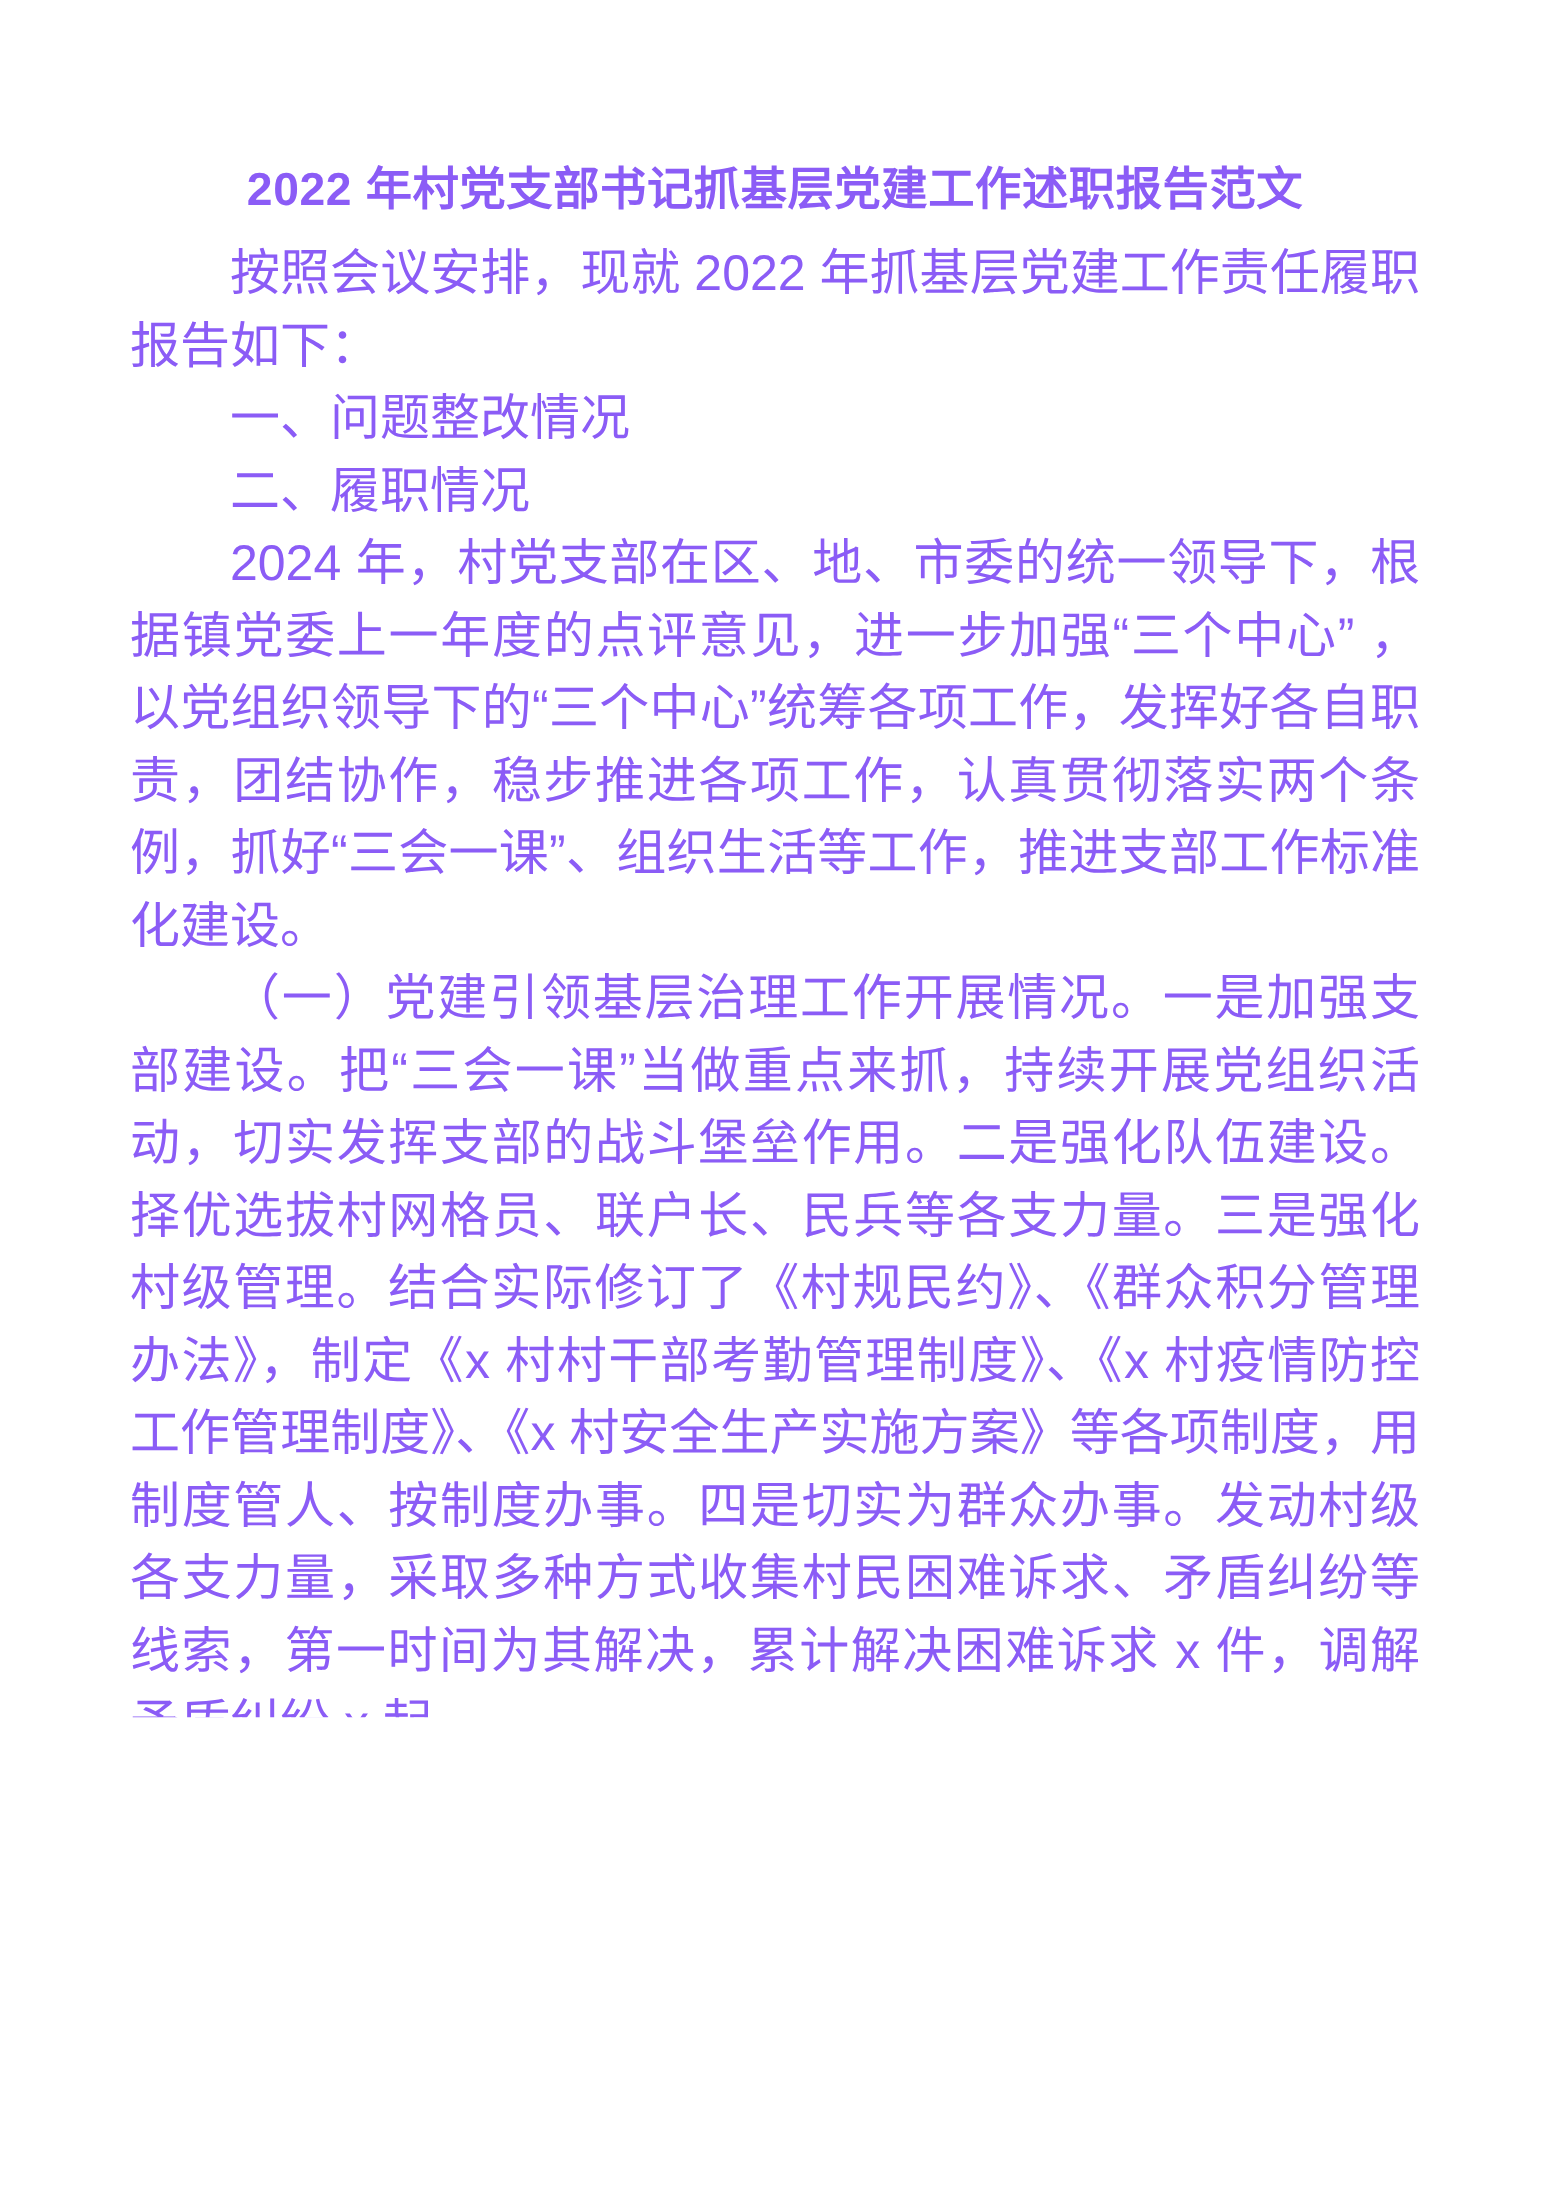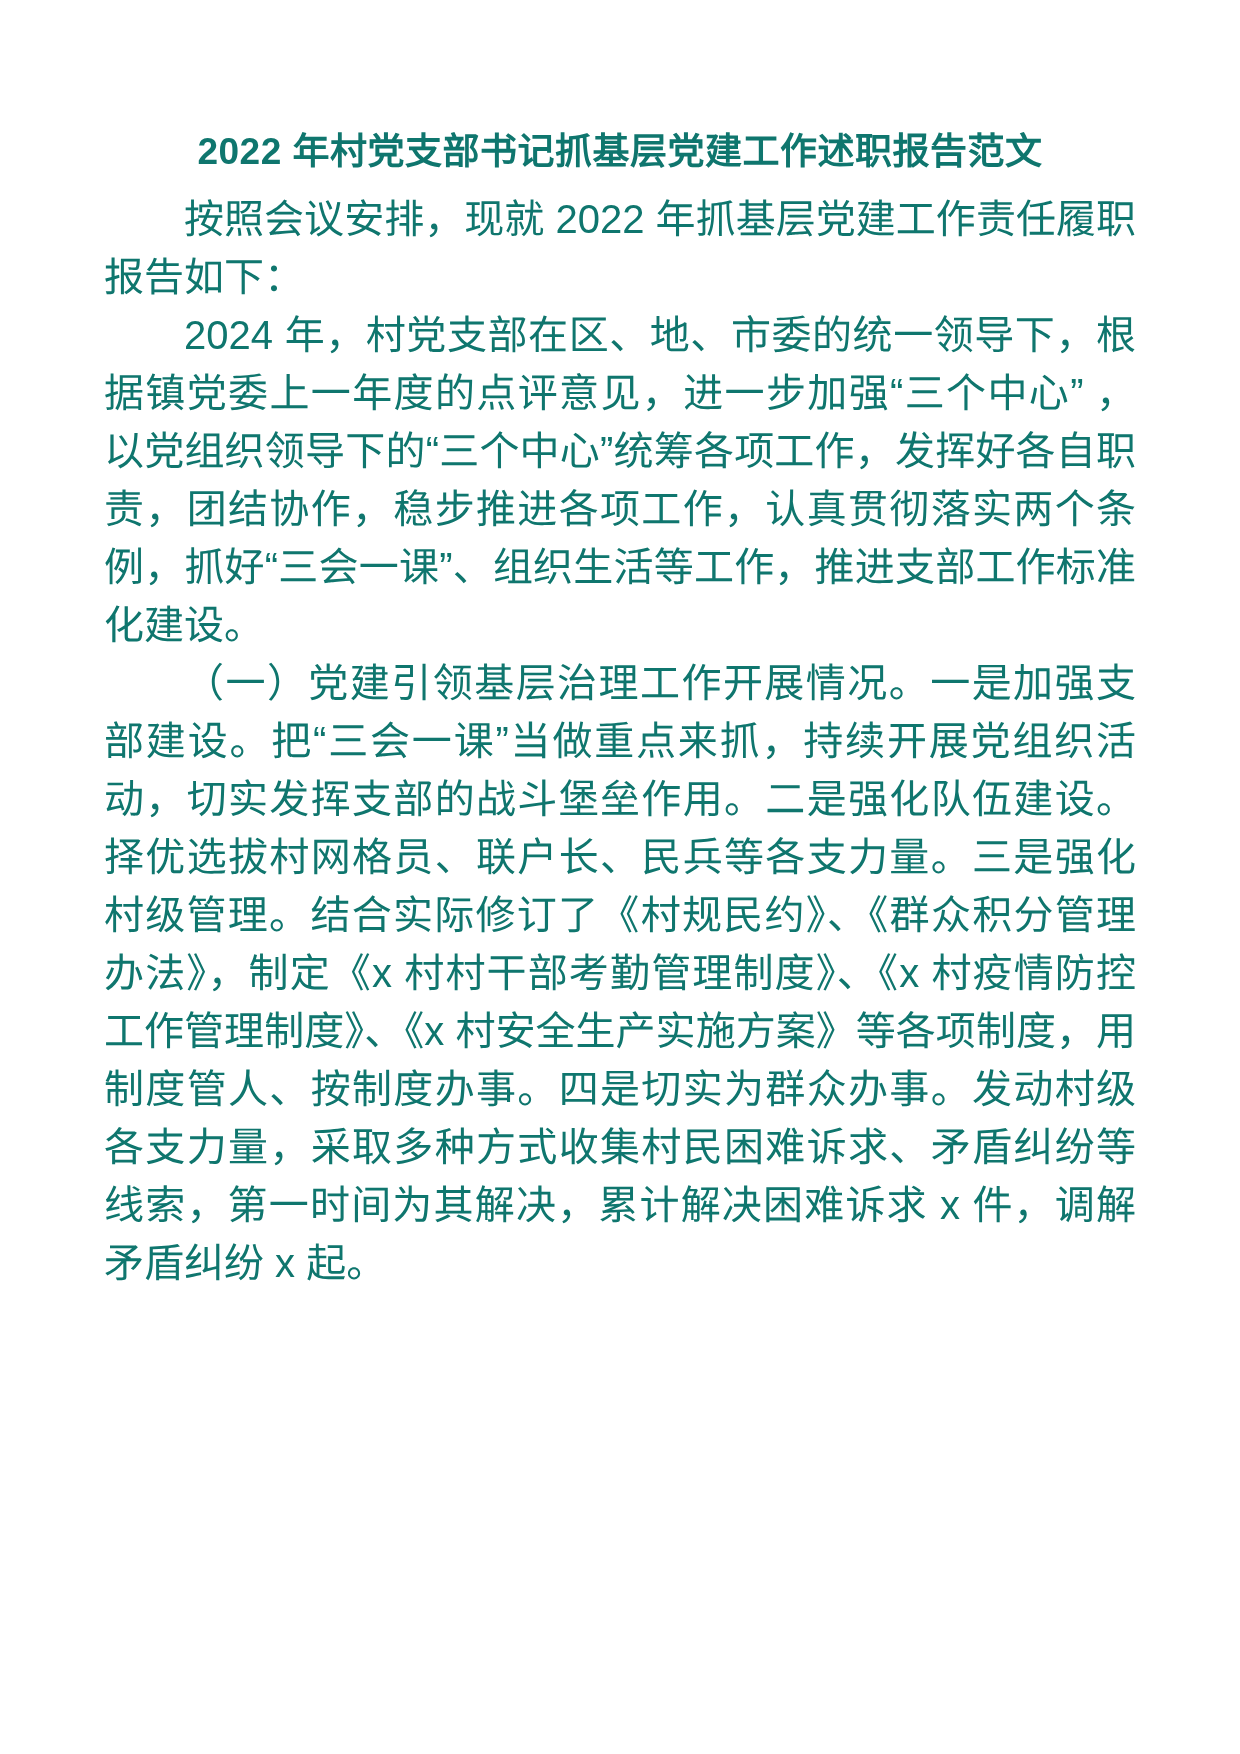--- a/index.html
+++ b/index.html
@@ -9,21 +9,21 @@
   }
   .page {
     position: relative;
     width: 1240px;
     height: 1374px;
     margin: 0 auto;
     background: #ffffff;
     box-sizing: border-box;
     padding: 126px 104px 0 104px;
     font-family: "Liberation Sans", "DejaVu Sans", sans-serif;
-    color: #0f766e;
+    color: #8b5cf6;
     overflow: hidden;
   }
   .doc-title {
     margin: 0 0 12px 0;
     font-size: 37px;
     line-height: 52px;
     font-weight: bold;
     text-align: center;
     letter-spacing: 0.5px;
   }
@@ -46,22 +46,28 @@
 <div class="page">
 
   <h1 class="doc-title">2022 年村党支部书记抓基层党建工作述职报告范文</h1>
 
   <div class="doc-body">
 
     <p>
       <span>按照会议安排，现就 2022 年抓基层党建工作责任履职报告如下：</span>
     </p>
 
+    <p>
+      <span>一、问题整改情况</span>
+    </p>
 
 
+    <p>
+      <span>二、履职情况</span>
+    </p>
 
     <p>
       <span>2024 年，村党支部在区、地、市委的统一领导下，根据镇党委上一年度的点评意见，进一步加强“三个中心” ，以党组织领导下的“三个中心”统筹各项工作，发挥好各自职责，团结协作，稳步推进各项工作，认真贯彻落实两个条例，抓好“三会一课”、组织生活等工作，推进支部工作标准化建设。</span>
     </p>
 
     <p>
       <span class="run-bold">（一）党建引领基层治理工作开展情况。一是加强支部建设。</span><span>把“三会一课”当做重点来抓，持续开展党组织活动，切实发挥支部的战斗堡垒作用。</span><span class="run-bold">二是强化队伍建设。</span><span>择优选拔村网格员、联户长、民兵等各支力量。</span><span class="run-bold">三是强化村级管理。</span><span>结合实际修订了《村规民约》、《群众积分管理办法》，制定《x 村村干部考勤管理制度》、《x 村疫情防控工作管理制度》、《x 村安全生产实施方案》等各项制度，用制度管人、按制度办事。</span><span class="run-bold">四是切实为群众办事。</span><span>发动村级各支力量，采取多种方式收集村民困难诉求、矛盾纠纷等线索，第一时间为其解决，累计解决困难诉求 x 件，调解矛盾纠纷 x 起。</span>
     </p>
 
   </div>

